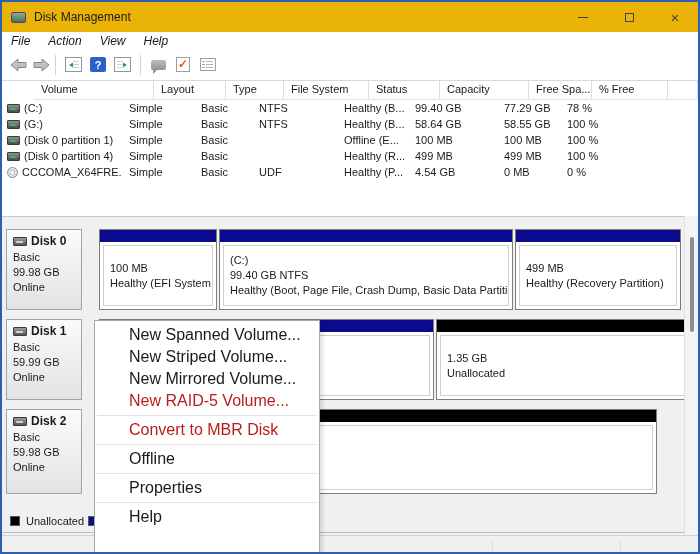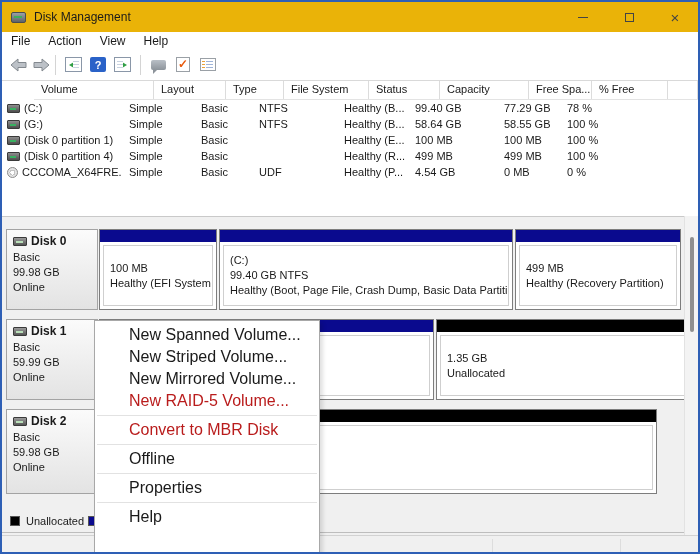--- a/index.html
+++ b/index.html
@@ -15,21 +15,21 @@
   .app-icon::after{ content:''; position:absolute; left:2px; top:3px; width:8px; height:2px; background:#3fae5a; }
   .title-text{ margin-left:8px; font-size:12px; }
   .win-controls{ margin-left:auto; display:flex; height:30px; }
   .win-btn{ width:46px; height:30px; display:flex; align-items:center; justify-content:center; color:#444; }
   .glyph-min{ width:10px; height:1px; background:#444; }
   .glyph-max{ width:9px; height:9px; border:1px solid #444; }
   .glyph-close{ font-size:15px; line-height:1; }
 
   
   .menubar{ position:absolute; top:30px; left:0; right:0; height:17px; background:#fff;
-    display:flex; align-items:center; gap:0; }
+    display:flex; align-items:center; gap:0;font-style:italic; }
   .menubar .menu{ padding:0 9px; font-size:12px; }
 
   
   .toolbar{ position:absolute; top:47px; left:0; right:0; height:31px; background:#fff;
     display:flex; align-items:center; }
   .tb-sep{ width:1px; height:20px; background:#d4d4d4; margin:0 5px; }
   .nav-arrow{ margin-left:8px; }
   .tbicon{ width:17px; height:15px; border:1px solid #8a97a8; background:#fff; position:relative; margin:0 4px; }
   .tbicon .tri-left{ position:absolute; left:3px; top:4px; width:0; height:0;
     border-top:3px solid transparent; border-bottom:3px solid transparent; border-right:5px solid #2f9e44; }
@@ -63,21 +63,21 @@
   .volcell{ display:flex; align-items:center; gap:4px; padding-left:5px; }
   .vol-disk-icon{ width:13px; height:9px; flex:none; background:linear-gradient(#8e8e8e,#4d4d4d);
     border:1px solid #3a3a3a; border-radius:1px; position:relative; }
   .vol-disk-icon::after{ content:''; position:absolute; left:2px; top:3px; width:6px; height:2px; background:#39b061; }
   .vol-cd-icon{ width:11px; height:11px; flex:none; border-radius:50%; border:1px solid #8b8b8b;
     background:radial-gradient(circle, #fff 0 2px, #c3c3c3 2px 3px, #e4e4e4 3px 5px, #9a9a9a 5px); }
 
   
   .gpane{ position:absolute; top:214px; left:0; right:0; bottom:0; background:#f0f0f0; border-top:1px solid #c9c9c9; }
   .disk-row{ position:absolute; left:4px; }
-  .disk-info{ width:92px; background:linear-gradient(#fbfbfb,#e3e3e3); border:1px solid #a3a3a3;
+  .disk-info{ width:76px; background:linear-gradient(#fbfbfb,#e3e3e3); border:1px solid #a3a3a3;
     padding:4px 0 0 6px; }
   .disk-name{ font-size:12px; font-weight:bold; display:flex; align-items:center; gap:4px; }
   .di-icon{ width:14px; height:9px; background:linear-gradient(#9b9b9b,#555); border:1px solid #3a3a3a;
     border-radius:1px; position:relative; flex:none; }
   .di-icon::after{ content:''; position:absolute; left:2px; top:3px; width:7px; height:2px; background:#b9e0b9; }
   .disk-meta{ font-size:11px; line-height:15px; margin-top:2px; }
   .parts{ position:absolute; top:0; left:93px; display:flex; gap:2px; }
   .part{ background:#fff; border:1px solid #7d7d7d; position:relative; }
   .band{ height:12px; }
   .band-primary{ background:#0a0a8e; }
@@ -208,21 +208,21 @@
     </div>
 
     <div class="vt-row">
       <div class="vt-cell c0 volcell">
           <span class="vol-disk-icon"></span>
           <span>(Disk 0 partition 1)</span>
         </div>
       <div class="vt-cell c1">Simple</div>
       <div class="vt-cell c2">Basic</div>
       <div class="vt-cell c3"></div>
-      <div class="vt-cell c4">Healthy (E...</div>
+      <div class="vt-cell c4">Offline (E...</div>
       <div class="vt-cell c5">100 MB</div>
       <div class="vt-cell c6">100 MB</div>
       <div class="vt-cell c7">100 %</div>
     </div>
 
     <div class="vt-row">
       <div class="vt-cell c0 volcell">
           <span class="vol-disk-icon"></span>
           <span>(Disk 0 partition 4)</span>
         </div>

